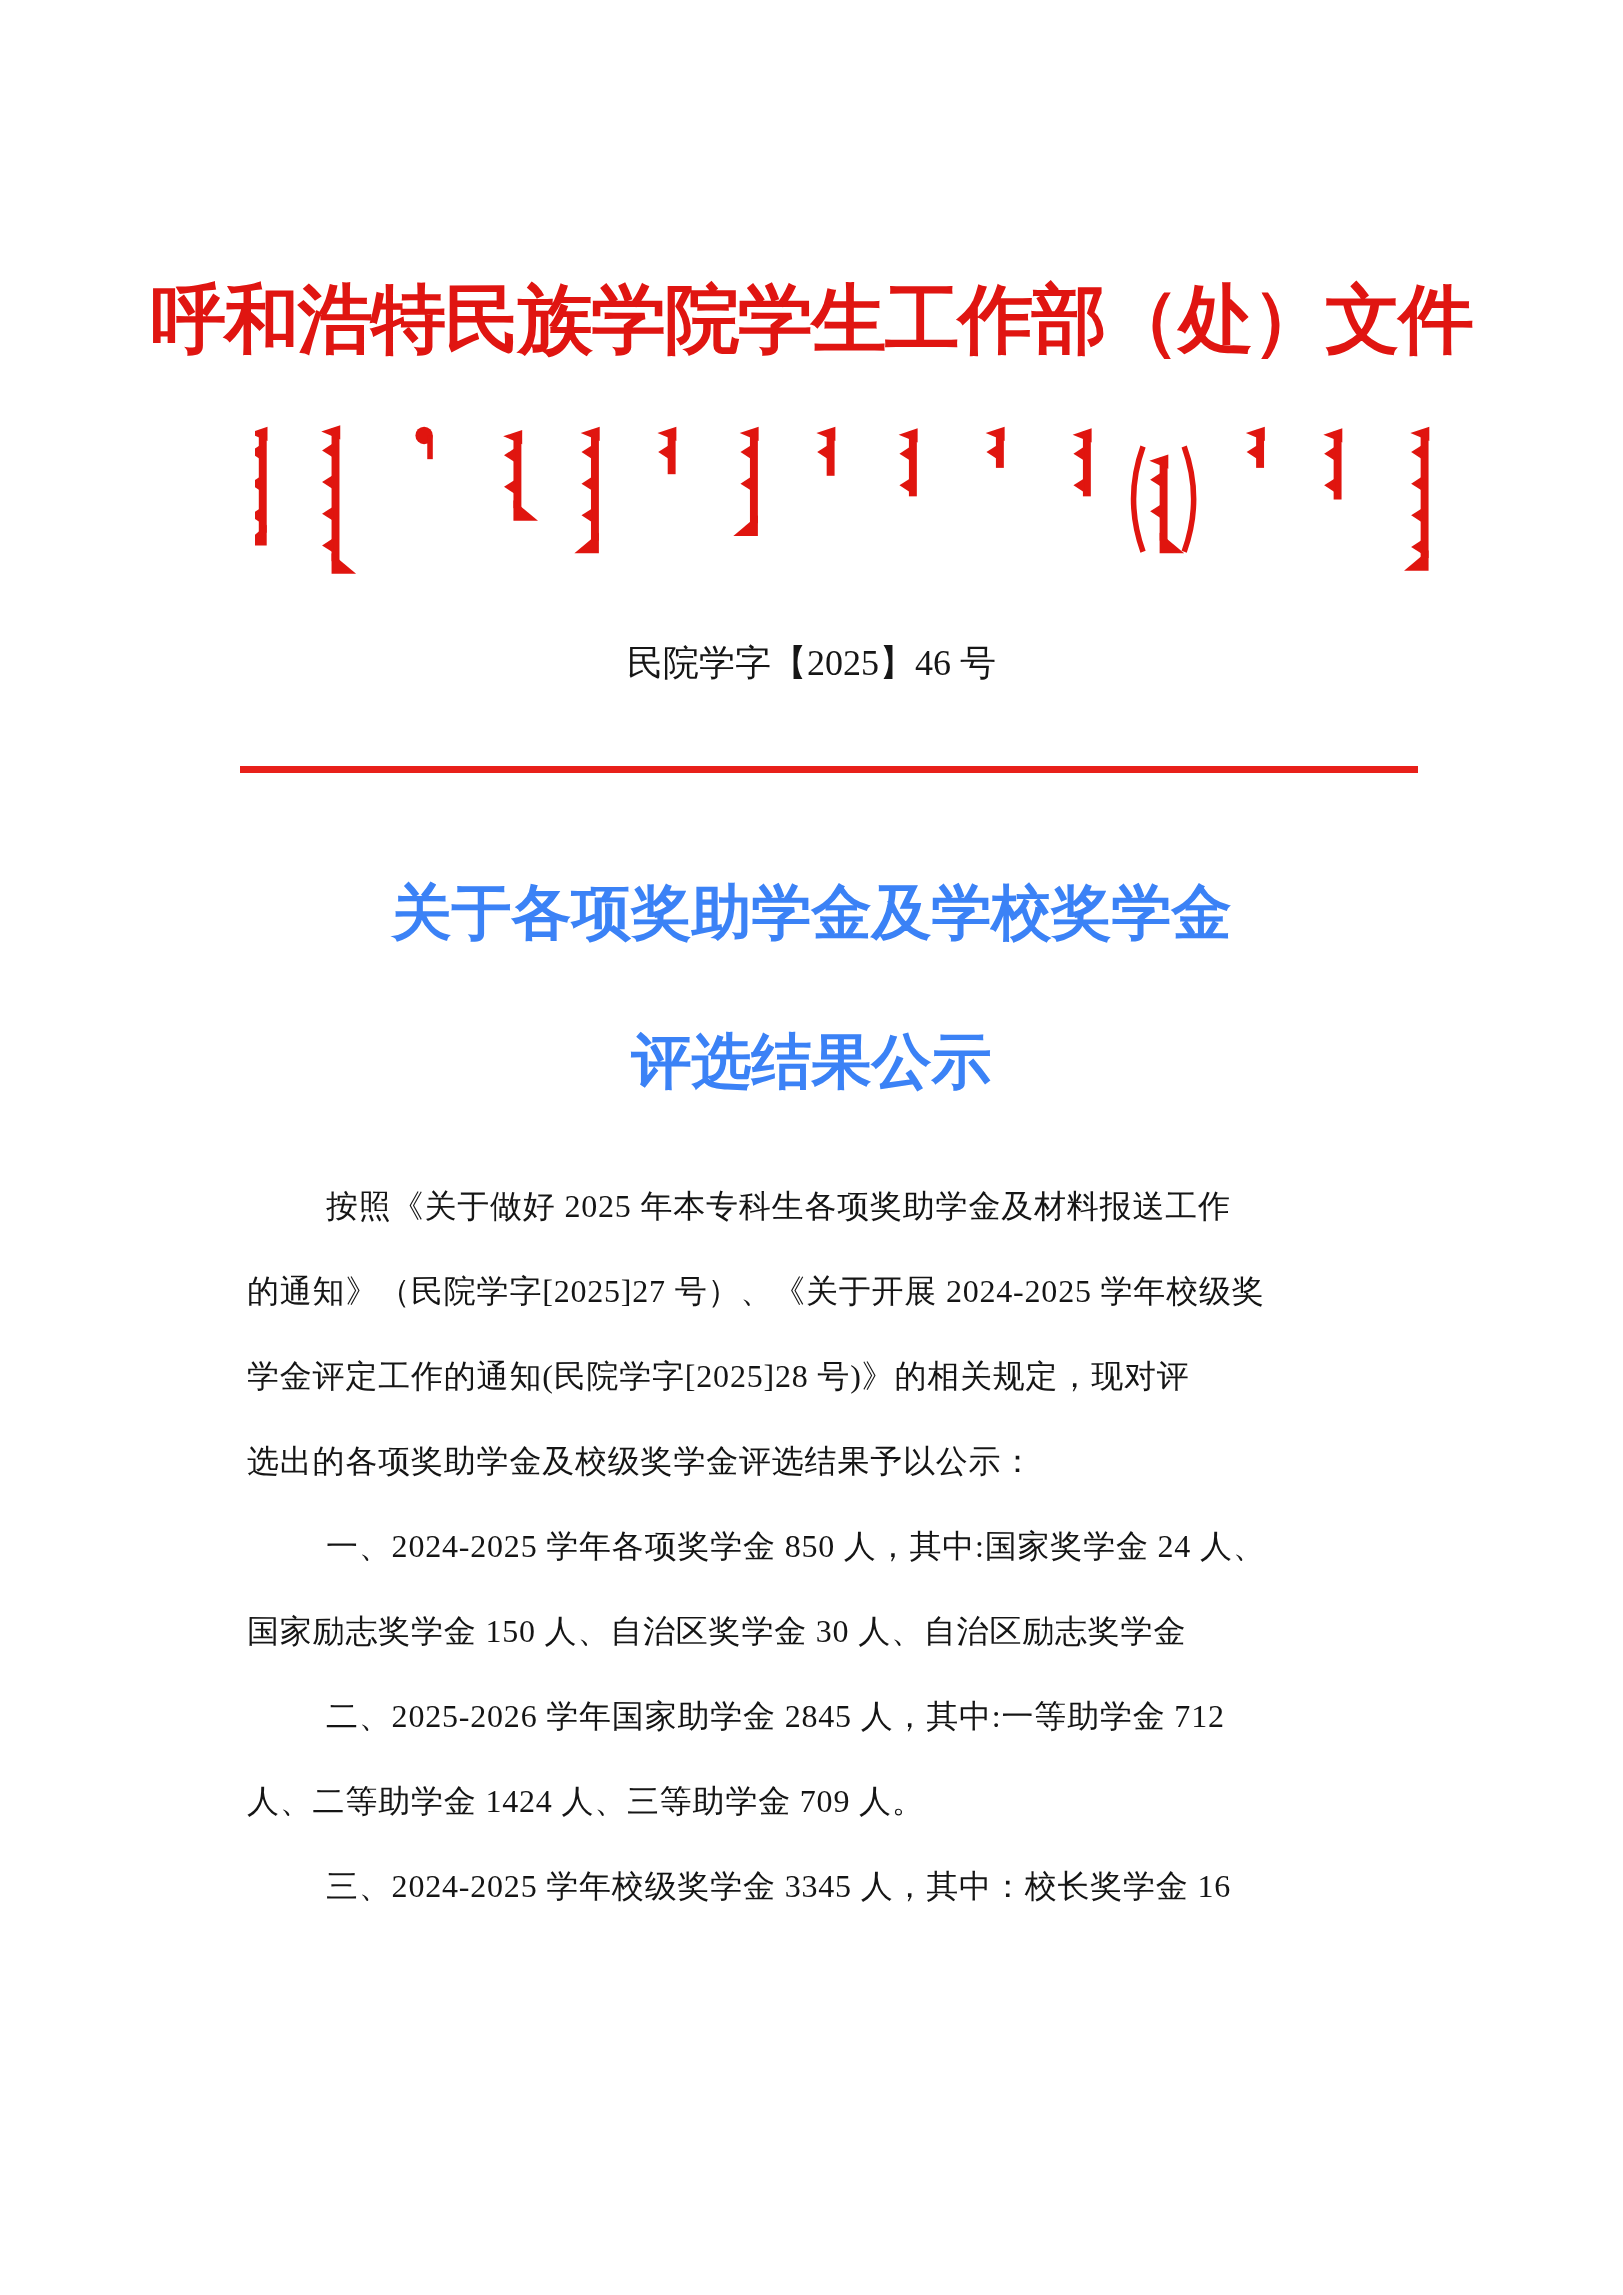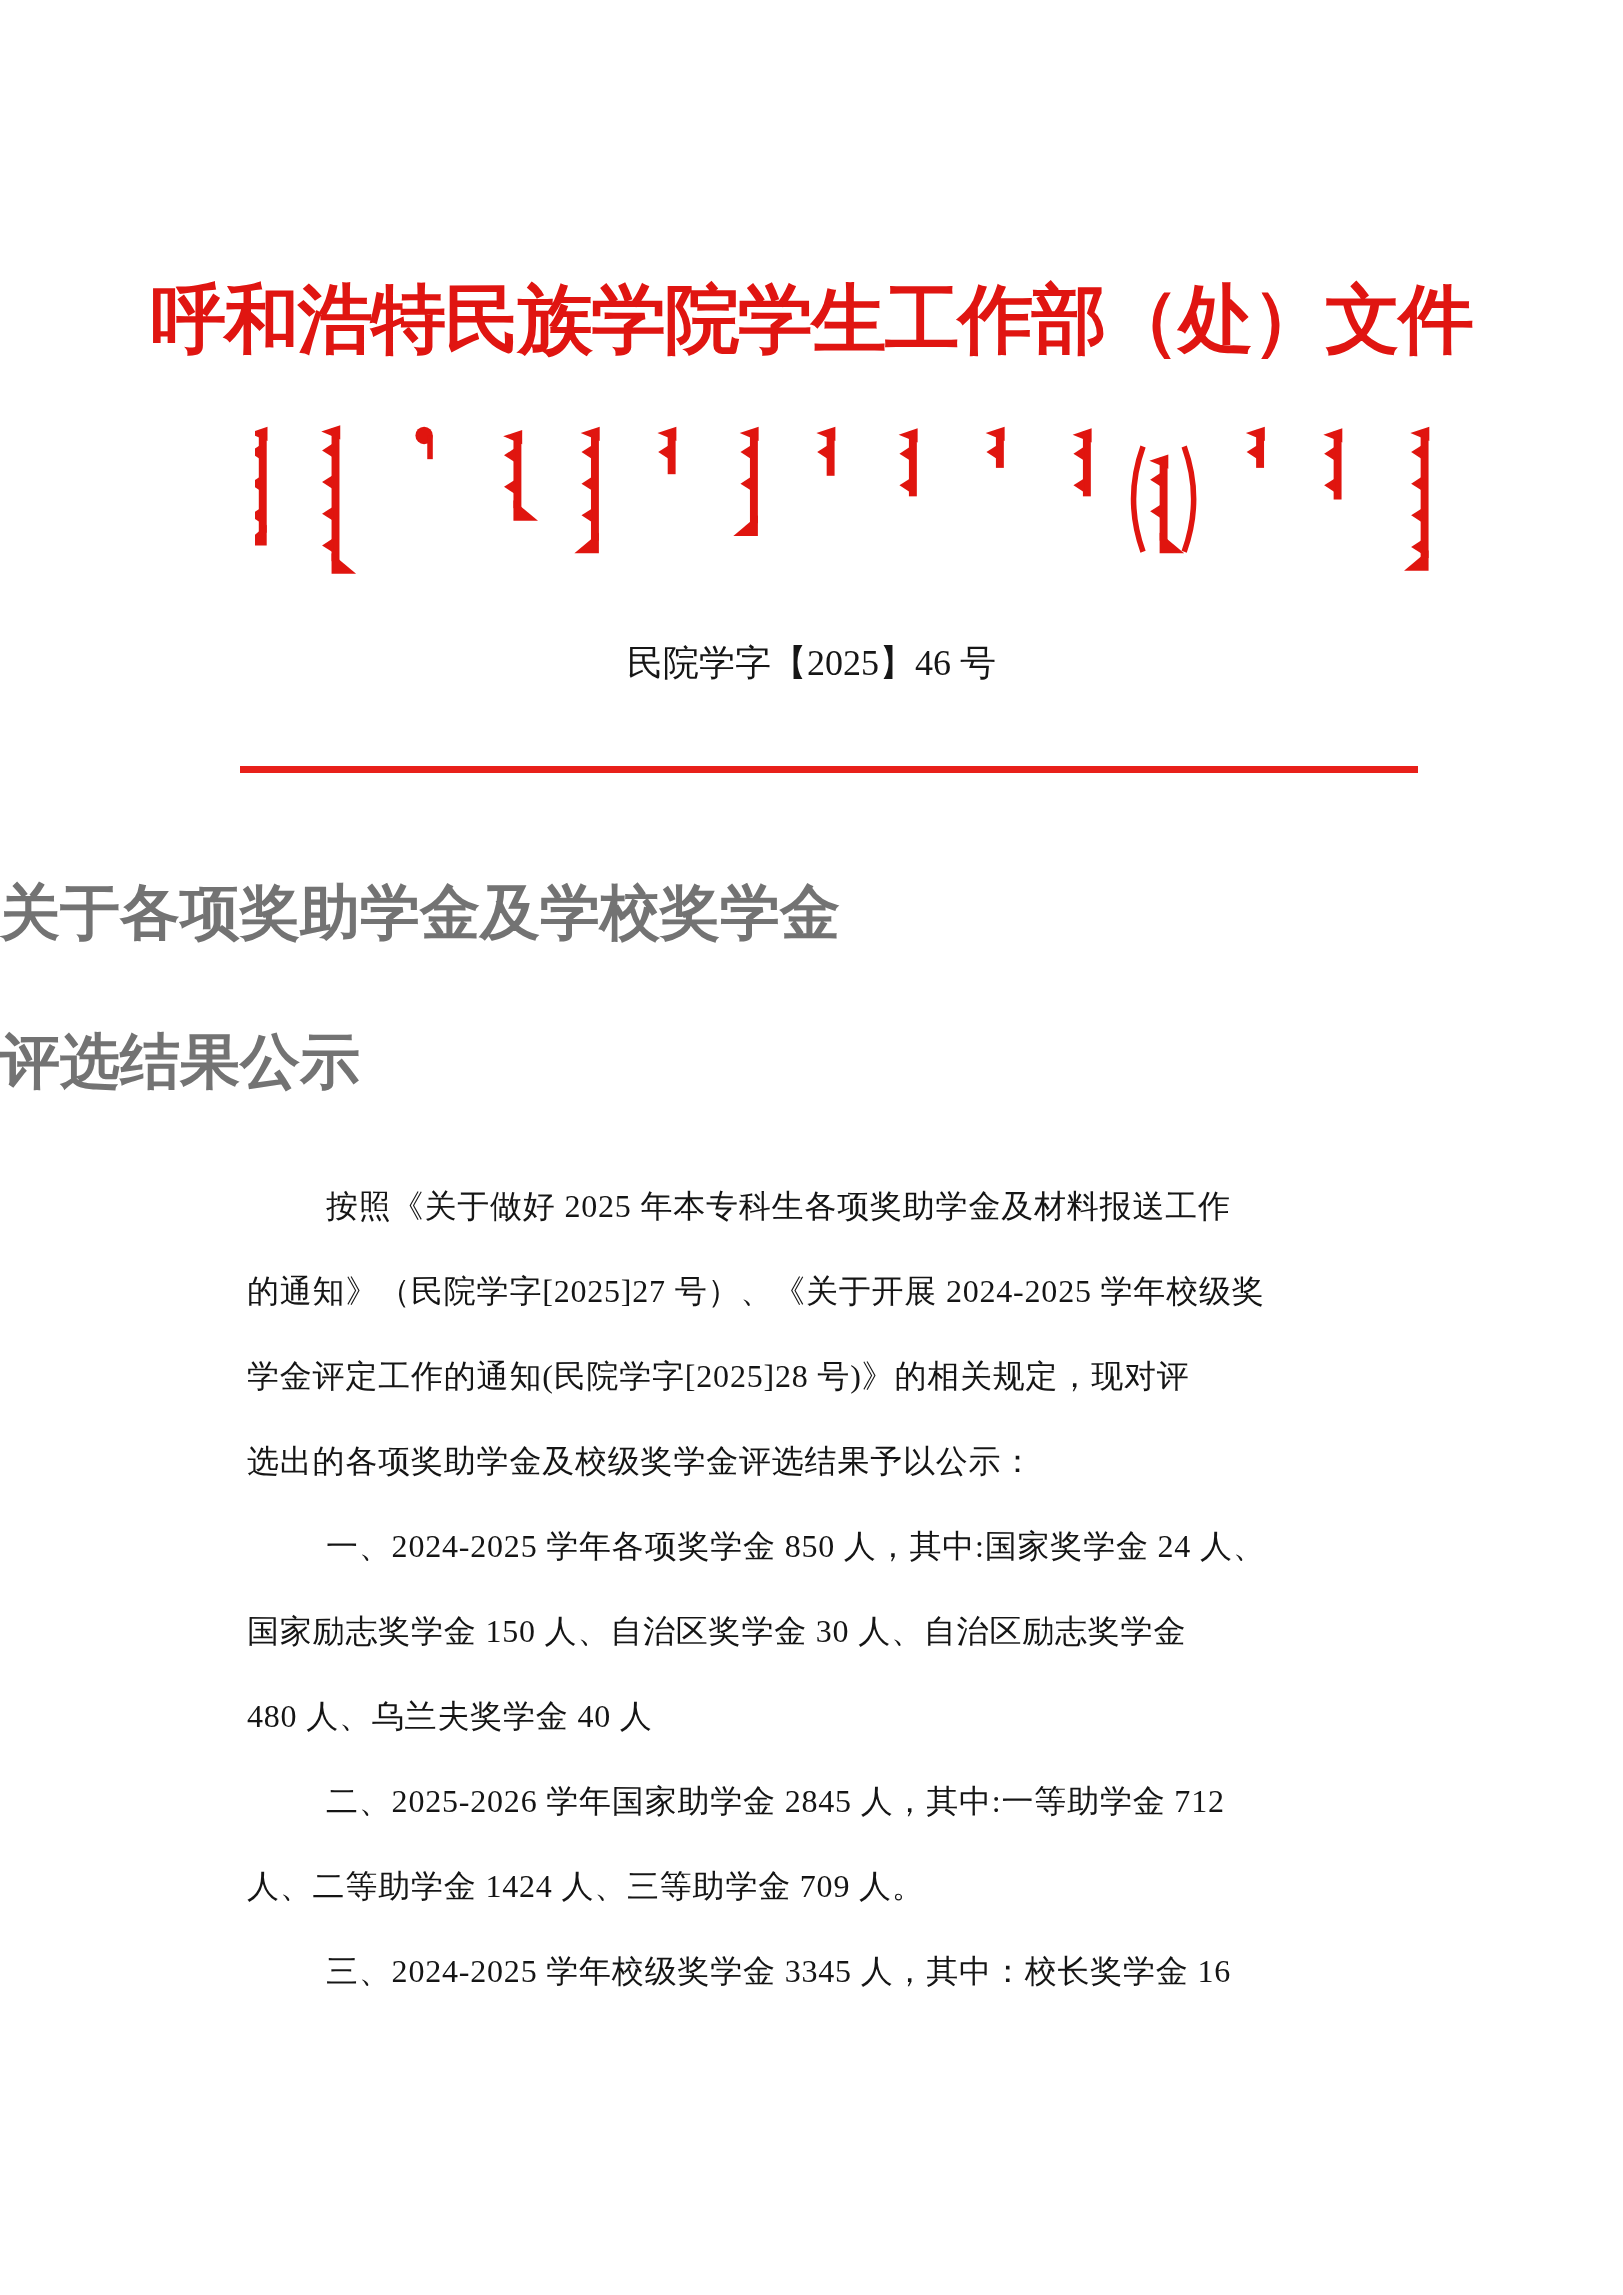--- a/index.html
+++ b/index.html
@@ -47,23 +47,23 @@
     top: 766px;
     left: 240px;
     width: 1178px;
     height: 7.1px;
     background: #e8201a;
   }
   .doc-title {
     position: absolute;
     left: 0;
     width: 100%;
-    text-align: left;
+    text-align: center;
     font-weight: 900;
-    color: #737373;
+    color: #3b82f6;
     font-size: 60px;
     line-height: 73px;
     white-space: nowrap;
   }
   .doc-title.line1 { top: 877px; }
   .doc-title.line2 { top: 1026px; }
   .body-text {
     position: absolute;
     top: 1164px;
     left: 247px;
@@ -166,20 +166,19 @@
 
   <div class="doc-title line2">评选结果公示</div>
 
   <div class="body-text" id="body-lines">
       <div class="body-line indent">按照《关于做好 2025 年本专科生各项奖助学金及材料报送工作</div>
       <div class="body-line">的通知》（民院学字[2025]27 号）、《关于开展 2024-2025 学年校级奖</div>
       <div class="body-line">学金评定工作的通知(民院学字[2025]28 号)》的相关规定，现对评</div>
       <div class="body-line">选出的各项奖助学金及校级奖学金评选结果予以公示：</div>
       <div class="body-line indent">一、2024-2025 学年各项奖学金 850 人，其中:国家奖学金 24 人、</div>
       <div class="body-line">国家励志奖学金 150 人、自治区奖学金 30 人、自治区励志奖学金</div>
-      <div class="body-line">480 人、乌兰夫奖学金 40 人</div>
       <div class="body-line indent">二、2025-2026 学年国家助学金 2845 人，其中:一等助学金 712</div>
       <div class="body-line">人、二等助学金 1424 人、三等助学金 709 人。</div>
       <div class="body-line indent">三、2024-2025 学年校级奖学金 3345 人，其中：校长奖学金 16</div>
     </div>
 
 </div>
 
 
 </body></html>

